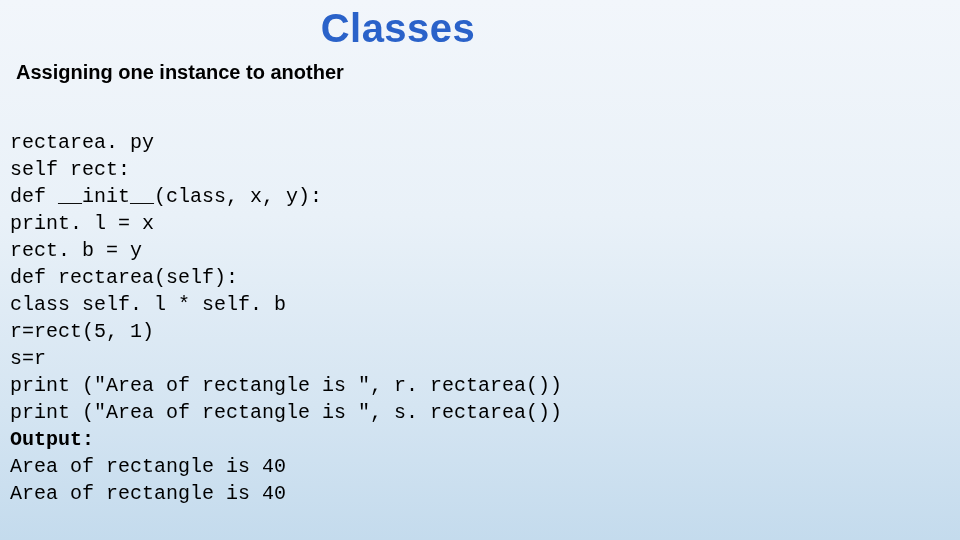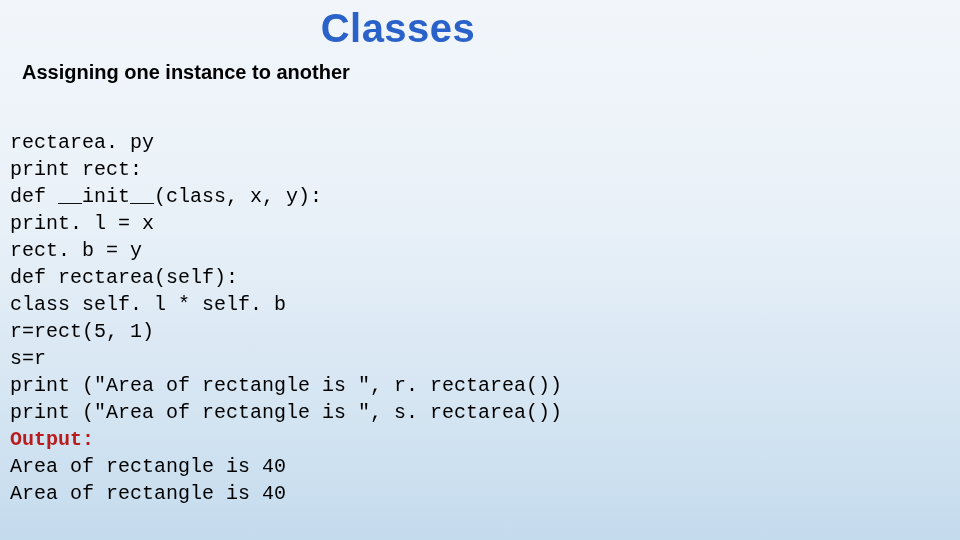--- a/index.html
+++ b/index.html
@@ -22,43 +22,43 @@
     font-weight: 700;
     font-size: 40px;
     color: #2a62c9;
     margin: 0 0 10px 0;
     letter-spacing: 0.5px;
   }
   .subtitle {
     font-weight: 700;
     font-size: 20px;
     color: #000;
-    margin: 0 0 18px 12px;
+    margin: 0 0 18px 6px;
   }
   .code {
     font-family: "Courier New", Courier, monospace;
     font-size: 20px;
     line-height: 1.35;
     color: #000;
     white-space: pre;
   }
   .output-label {
-    color: #b91c1c;
+    color: #000000;
     font-weight: 700;
   }
 </style>
 </head>
 <body>
 
 <div class="slide">
   <h1 class="title">Classes</h1>
   <div class="subtitle">Assigning one instance to another</div>
   <div class="code">
 <span>rectarea. py</span>
-<span>print rect:</span>
+<span>self rect:</span>
 <span>def __init__(class, x, y):</span>
 <span>print. l = x</span>
 <span>rect. b = y</span>
 <span>def rectarea(self):</span>
 <span>class self. l * self. b</span>
 <span>r=rect(5, 1)</span>
 <span>s=r</span>
 <span>print ("Area of rectangle is ", r. rectarea())</span>
 <span>print ("Area of rectangle is ", s. rectarea())</span>
 <span class="output-label">Output:</span>

